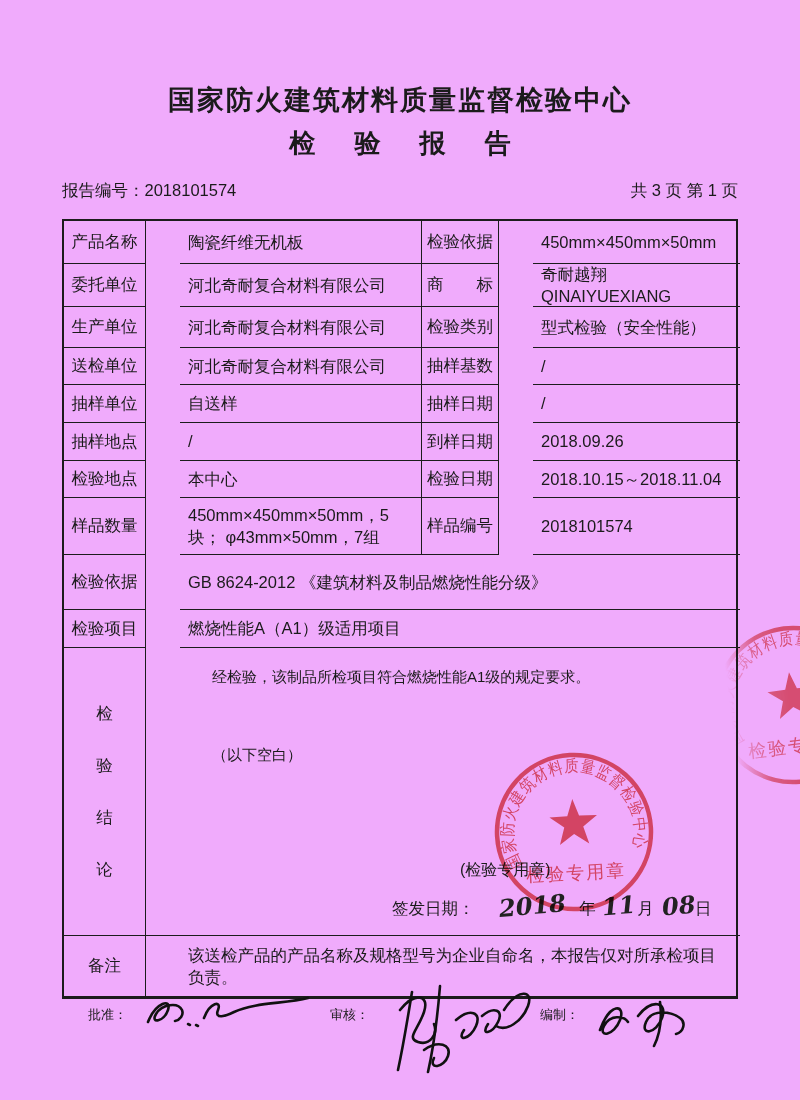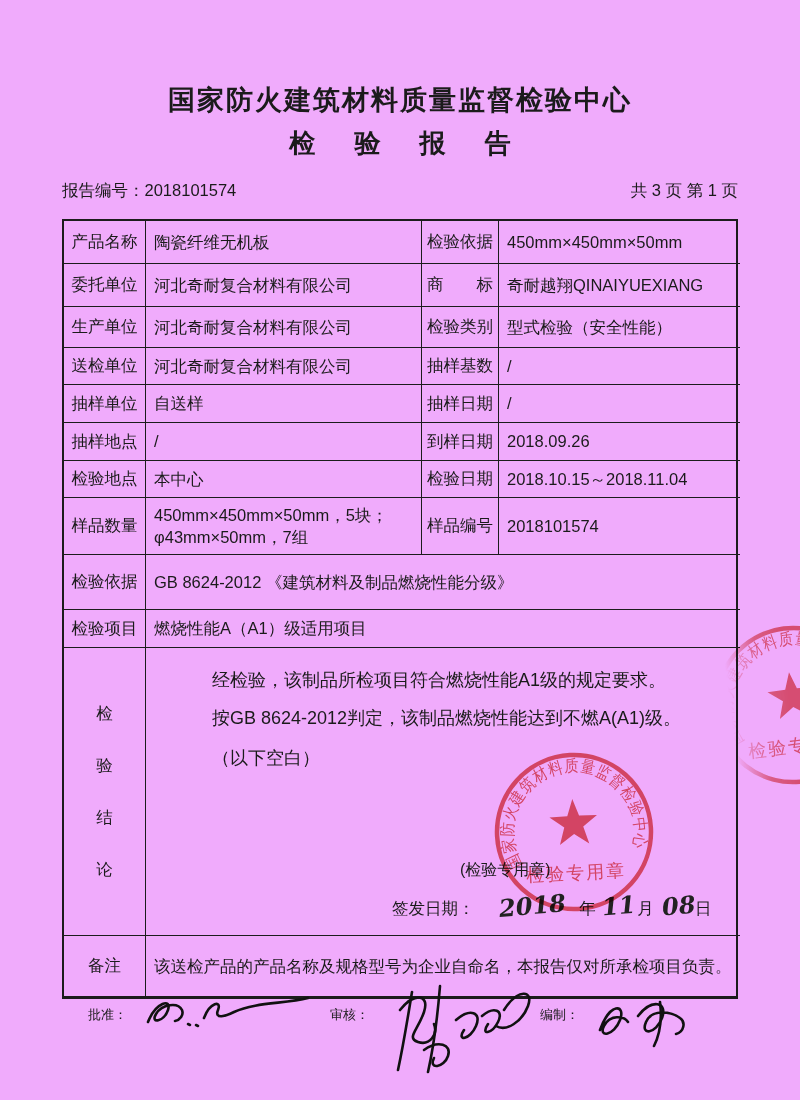--- a/index.html
+++ b/index.html
@@ -32,26 +32,26 @@
     border:2px solid #1c1c1c;border-bottom-width:3.5px;
     box-sizing:border-box;font-size:16.5px;
   }
   .cell{
     border-right:1.5px solid #1c1c1c;border-bottom:1.5px solid #1c1c1c;
     box-sizing:border-box;overflow:hidden;
   }
   .cell.last-col{border-right:none;}
   .cell.last-row{border-bottom:none;}
   .lab{display:flex;align-items:center;justify-content:center;text-align:center;}
-  .val{display:flex;align-items:center;padding:10px 8px;white-space:pre-wrap;line-height:1.35;}
+  .val{display:flex;align-items:center;padding:10px 8px;white-space:pre-wrap;line-height:1.35;margin-left:34px;}
   .span3{grid-column:2 / 5;}
   
   .concl-label{display:flex;flex-direction:column;align-items:center;justify-content:center;gap:30px;}
   .concl-body{position:relative;}
-  .concl-line{position:absolute;left:66px;white-space:nowrap;font-size:18px;}
+  .concl-line{position:absolute;left:66px;white-space:nowrap;font-size:15px;}
   .concl-line.l1{top:20px;}
   .concl-line.l2{top:58px;}
   .concl-line.l3{top:98px;}
   .seal-note{position:absolute;left:314px;top:212px;font-size:16px;}
   .issue-line{position:absolute;left:246px;top:243px;font-size:16.5px;white-space:nowrap;}
   .hand{
     font-family:"DejaVu Serif",serif;font-style:italic;font-weight:600;
     display:inline-block;font-size:24px;transform:rotate(-5deg);color:#222;
   }
   .hand.y{margin:0 14px 0 24px;}
@@ -139,21 +139,20 @@
     <div class="cell val span3 last-col">燃烧性能A（A1）级适用项目</div>
 
     <div class="cell lab concl-label">
       <span>检</span>
       <span>验</span>
       <span>结</span>
       <span>论</span>
     </div>
     <div class="cell span3 last-col concl-body">
       <div class="concl-line l1">经检验，该制品所检项目符合燃烧性能A1级的规定要求。</div>
-      <div class="concl-line l2">按GB 8624-2012判定，该制品燃烧性能达到不燃A(A1)级。</div>
       <div class="concl-line l3">（以下空白）</div>
       <div class="seal-note">(检验专用章)</div>
       <div class="issue-line">
         <span>签发日期：</span><span class="hand y">2018</span><span>年</span><span class="hand m">11</span><span>月</span><span class="hand d">08</span><span>日</span>
       </div>
     </div>
 
     <div class="cell lab last-row">备注</div>
     <div class="cell val span3 last-col last-row">该送检产品的产品名称及规格型号为企业自命名，本报告仅对所承检项目负责。</div>
   </div>

